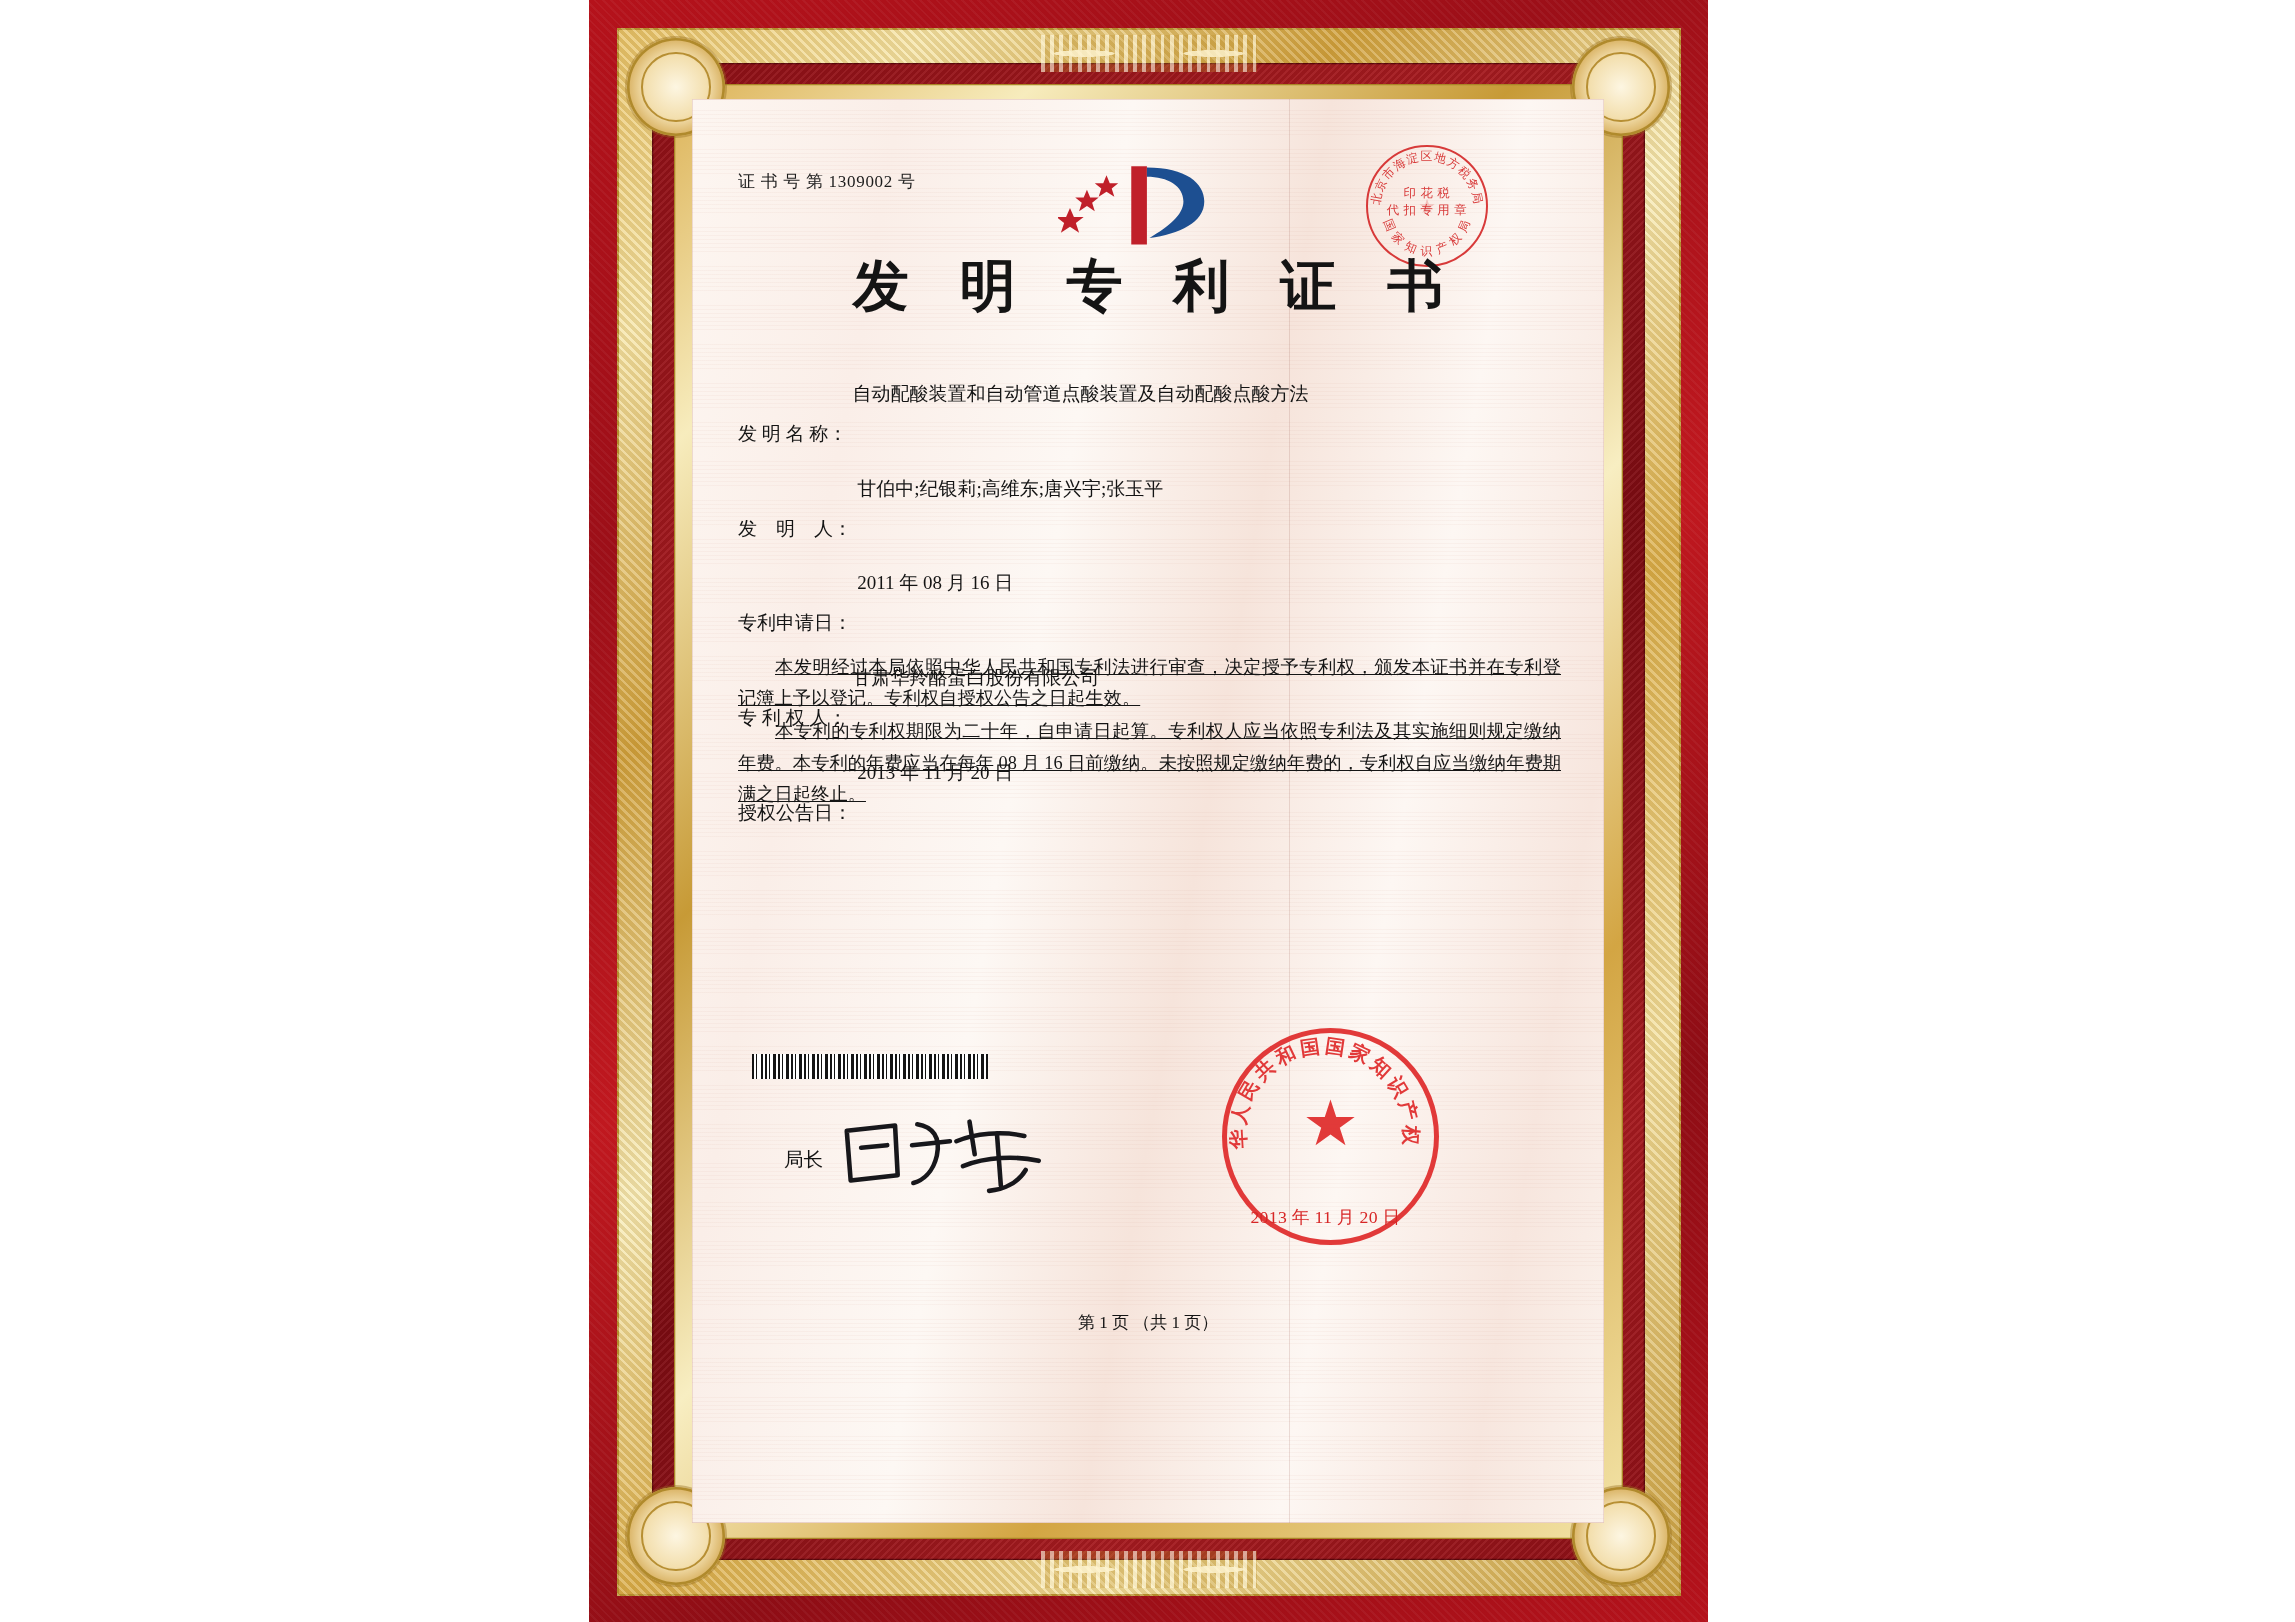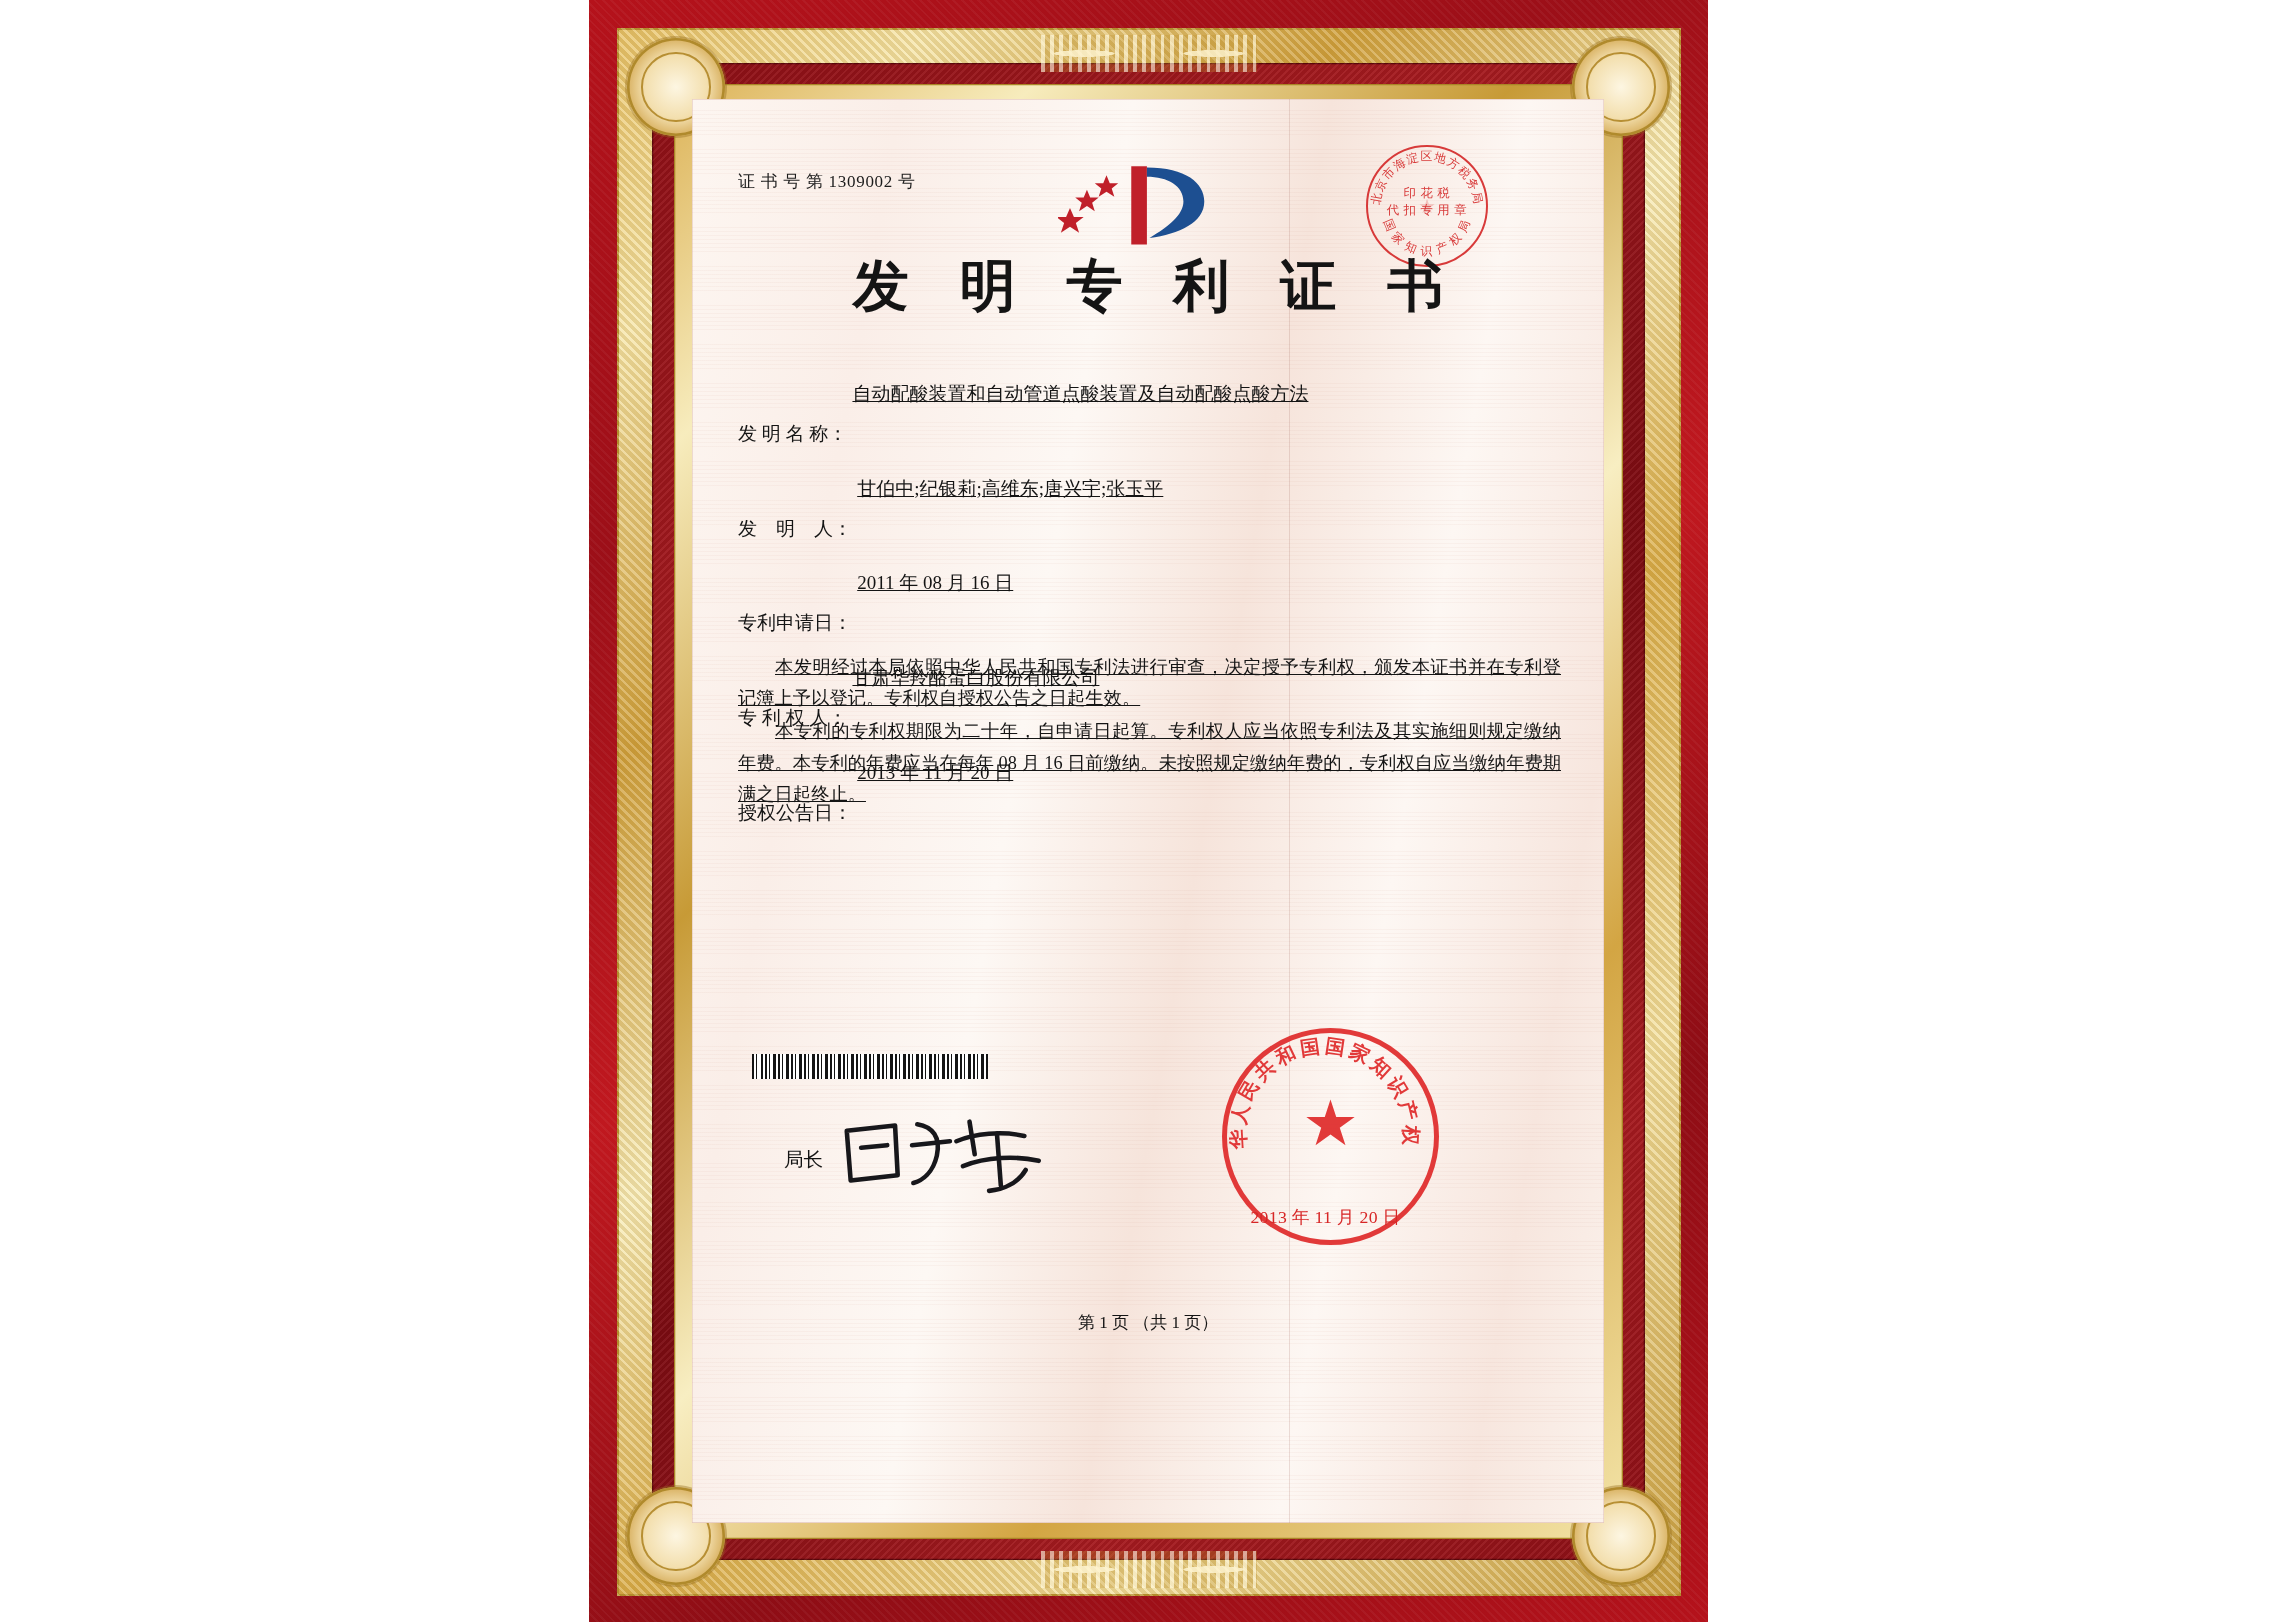--- a/index.html
+++ b/index.html
@@ -216,21 +216,20 @@
     color:#141414;
   }
   .field-label {
     white-space: pre;
     flex: 0 0 auto;
     margin-top: 40px;
   }
   .field-value {
     margin-left: 5.2px;
     flex: 1 1 auto;
-    text-decoration: underline;
   }
 
   .paragraphs {
     position:absolute;
     left: 46px; top: 553px;
     width: 823px;
     font-size: 18.3px;
     line-height: 1.72;
     color:#151515;
     text-align: justify;

